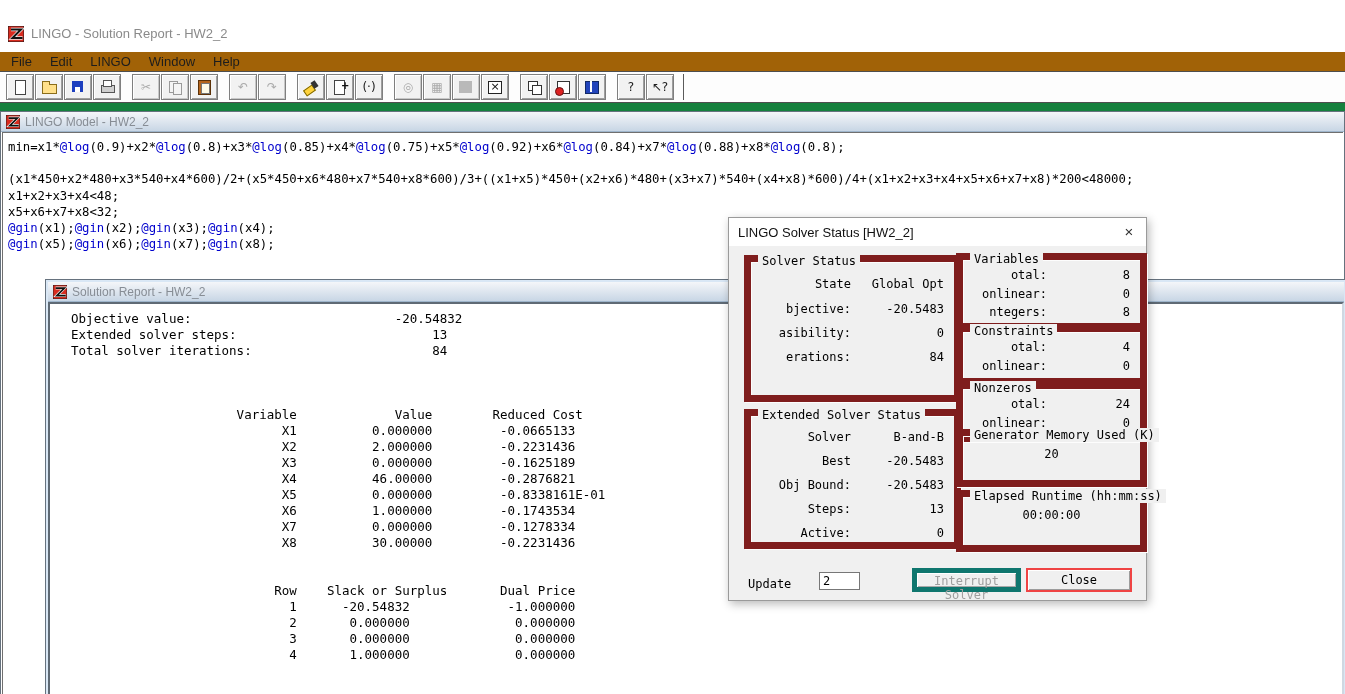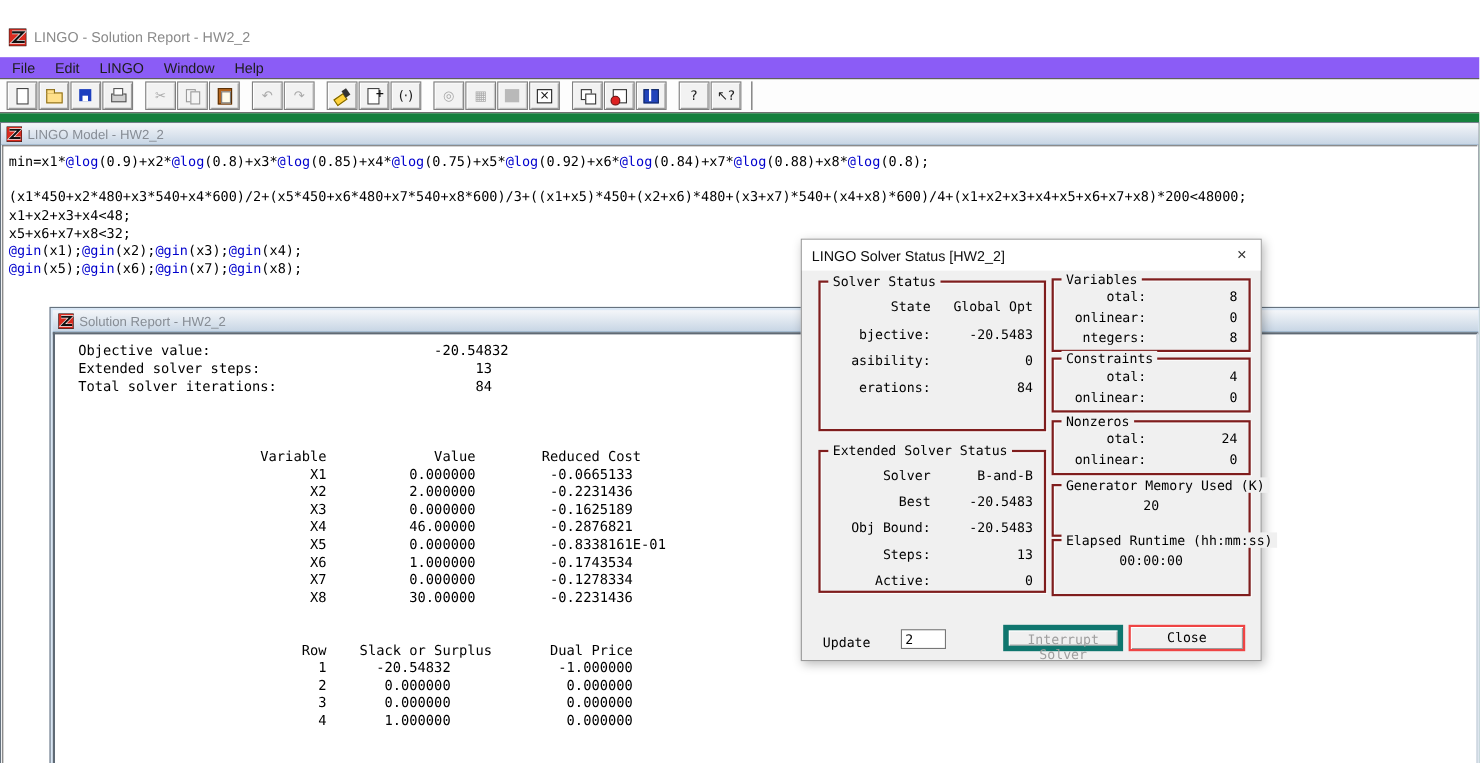--- a/index.html
+++ b/index.html
@@ -4,21 +4,21 @@
 <style>
   html,body{margin:0;padding:0;width:1345px;height:694px;overflow:hidden;background:#fff;
     font-family:"Liberation Sans",sans-serif;}
   #stage{position:relative;width:1345px;height:694px;background:#fff;}
 
   
   #titlebar{height:26px;display:flex;gap:7px;padding-left:8px;background:#fff;margin-top:26px;}
   #app-title{font-size:13px;color:#8a8a8a;}
   .lingo-ico{width:16px;height:16px;display:inline-block;flex:0 0 auto;}
   .lingo-ico svg{display:block;}
-  #menubar{height:19px;display:flex;align-items:center;background:#8b5cf6;padding-left:2px;}
+  #menubar{height:19px;display:flex;align-items:center;background:#a16207;padding-left:2px;}
   .menu-item{font-size:13px;color:#1d1d1d;padding:0 9px;cursor:default;}
   #toolbar{height:30px;display:flex;align-items:center;background:#fdfdfd;padding-left:6px;
     border-top:1px solid #4e4e4e;border-bottom:1px solid #4e4e4e;}
   .tb-btn{width:26px;height:24px;display:flex;align-items:center;justify-content:center;
     background:#f2f2f2;border:1px solid #7f7f7f;margin-right:1px;
     box-shadow:inset 1px 1px 0 #ffffff,inset -1px -1px 0 #9e9e9e;}
   .tb-gap{width:10px;height:1px;}
   .tb-sep{width:1px;height:26px;background:#5a5a5a;margin-left:8px;}
   .i{width:17px;height:16px;display:inline-block;position:relative;text-align:center;
      line-height:16px;font-family:"DejaVu Sans",sans-serif;}
@@ -73,36 +73,36 @@
 
   
   #dialog{position:absolute;left:728px;top:114px;width:417px;height:382px;z-index:3;
     background:#f0f0f0;border:1px solid #9a9a9a;box-shadow:2px 3px 9px rgba(0,0,0,.28);}
   #dlg-titlebar{position:relative;height:28px;background:#fff;display:flex;align-items:center;padding-left:9px;}
   #dlg-title{font-size:13px;color:#101010;}
   #dlg-close{position:absolute;top:0;right:0;width:34px;height:28px;text-align:center;line-height:28px;
     font-size:15px;color:#333;cursor:default;}
   #dlg-body{position:absolute;left:0;right:0;top:28px;bottom:0;
     font-family:"DejaVu Sans Mono",monospace;font-size:12px;color:#000;}
-  .gbox{position:absolute;border:2px solid #7f1d1d;box-shadow:inset 1px 1px 0 #fdfdfd,1px 1px 0 #fdfdfd;}
+  .gbox{position:absolute;border:7px solid #7f1d1d;box-shadow:inset 1px 1px 0 #fdfdfd,1px 1px 0 #fdfdfd;}
   .glegend{position:absolute;top:-8px;left:7px;background:#f0f0f0;padding:0 4px;white-space:nowrap;font-size:12px;}
   .g-row{display:flex;align-items:center;padding:0 10px 0 4px;}
   .g-label{width:96px;text-align:right;white-space:pre;}
   .g-value{flex:1;text-align:right;}
   #g-ss .g-row{height:24.4px;} #g-ss .grows{padding-top:10px;}
   #g-ext .g-row{height:24px;}  #g-ext .grows{padding-top:9px;}
   .gbox-sm .g-row{height:18.6px;} .gbox-sm .grows{padding-top:6px;}
   .gbox-sm .g-label{width:80px;}
   .gv-center{text-align:center;margin-top:11px;}
   #g-ss{left:15px;top:9px;width:203px;height:133px;}
   #g-ext{left:15px;top:163px;width:203px;height:126px;}
   #g-var{left:227px;top:7px;width:177px;height:63px;}
   #g-con{left:227px;top:79px;width:177px;height:46px;}
   #g-nz{left:227px;top:136px;width:177px;height:46px;}
-  #g-mem{left:227px;top:194px;width:177px;height:44px;}
+  #g-mem{left:227px;top:183px;width:177px;height:44px;}
   #g-rt{left:227px;top:244px;width:177px;height:48px;}
   #update-label{position:absolute;left:19px;top:331px;}
   #update-input{position:absolute;left:90px;top:326px;width:36px;height:16px;border:1px solid #777;
     font-family:"DejaVu Sans Mono",monospace;font-size:12px;padding:0 0 0 3px;background:#fff;}
   .dlg-btn{position:absolute;height:24px;background:#f0f0f0;border:5px solid #0f766e;
     box-shadow:inset 1px 1px 0 #fff,inset -1px -1px 0 #a8a8a8;
     font-family:"DejaVu Sans Mono",monospace;font-size:12px;color:#000;}
   #interrupt-btn{left:183px;top:322px;width:109px;color:#9f9f9f;}
   #close-btn{left:297px;top:322px;width:106px;border:2px solid #ef4444;
     box-shadow:inset 1px 1px 0 #fff,inset -1px -1px 0 #9c9c9c,inset 0 0 0 1px #cfcfcf;}

